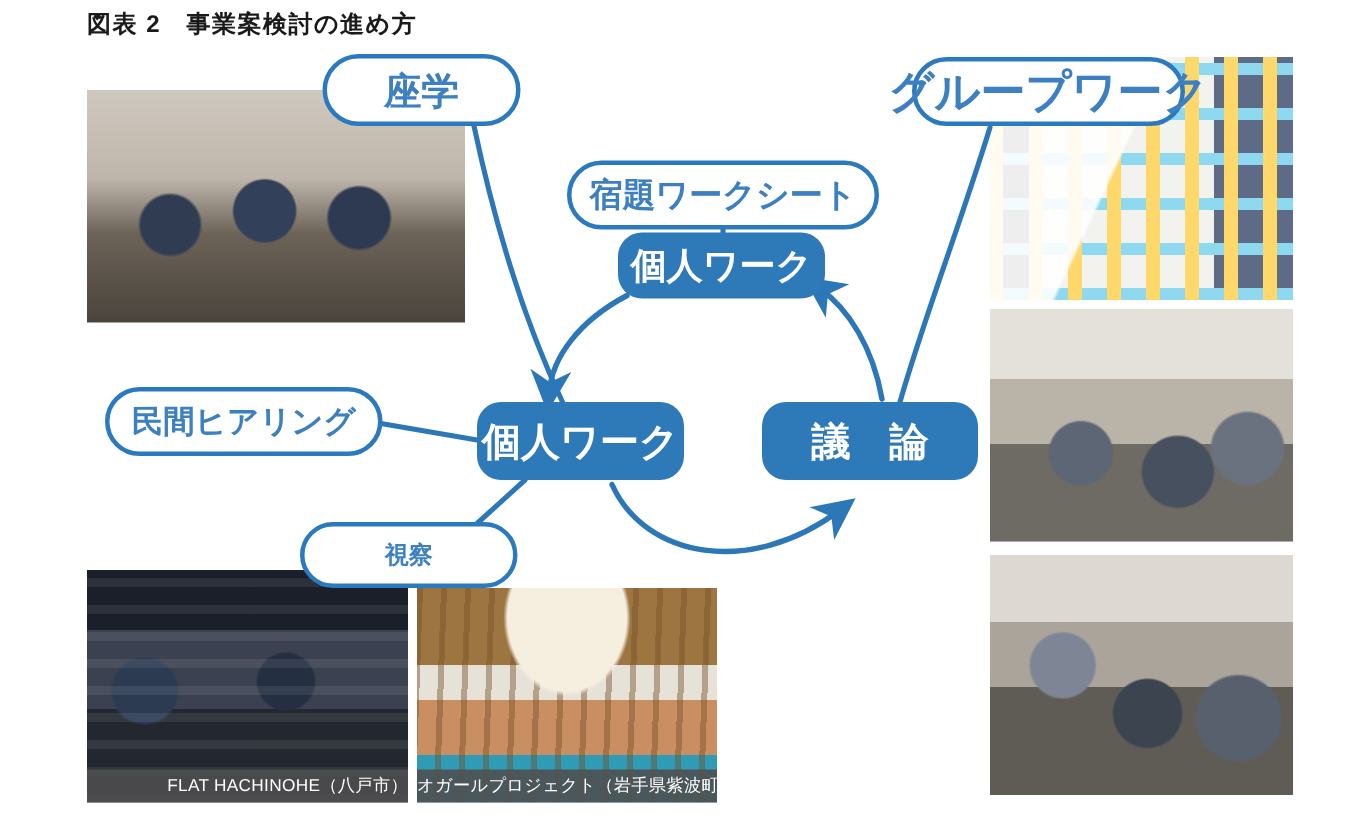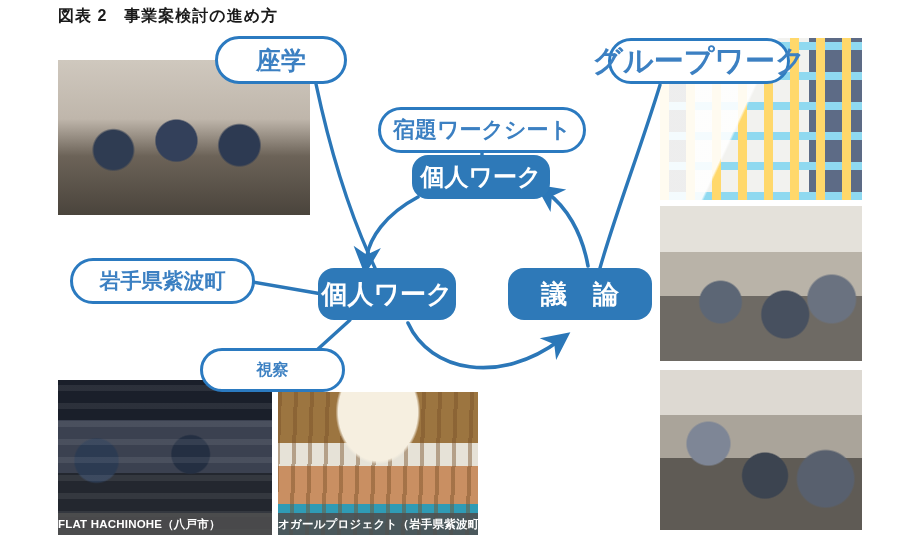--- a/index.html
+++ b/index.html
@@ -41,24 +41,24 @@
     inset: 0;
   }
   .caption {
     position: absolute;
     left: 0;
     right: 0;
     bottom: 0;
     background: rgba(78,78,80,0.88);
     color: #ffffff;
     font-size: 11.5px;
-    font-weight: bold;
+    font-weight: normal;
     line-height: 22px;
     height: 22px;
-    text-align: left;
+    text-align: right;
     white-space: nowrap;
     letter-spacing: 0.2px;
   }
 
   
   .room-a {
     background:
       radial-gradient(circle at 22% 58%, #2f3c52 0 9%, transparent 10%),
       radial-gradient(circle at 47% 52%, #33405a 0 13%, transparent 14%),
       radial-gradient(circle at 72% 55%, #2d3a52 0 10%, transparent 11%),
@@ -194,21 +194,21 @@
 
   <div class="node outline" style="left:378px; top:88px; width:208px; height:46px; font-size:22px;margin-top:19px;">
     <span>宿題ワークシート</span>
   </div>
 
   <div class="node outline" style="left:608px; top:38px; width:182px; height:46px; font-size:30px;">
     <span>グループワーク</span>
   </div>
 
   <div class="node outline" style="left:70px; top:258px; width:185px; height:46px; font-size:21px;">
-    <span>岩手県紫波町</span>
+    <span>民間ヒアリング</span>
   </div>
 
   <div class="node outline" style="left:200px; top:348px; width:145px; height:44px; font-size:16px;">
     <span>視察</span>
   </div>
 
   <div class="node filled" style="left:412px; top:155px; width:138px; height:44px; font-size:24px;">
     <span>個人ワーク</span>
   </div>
 

